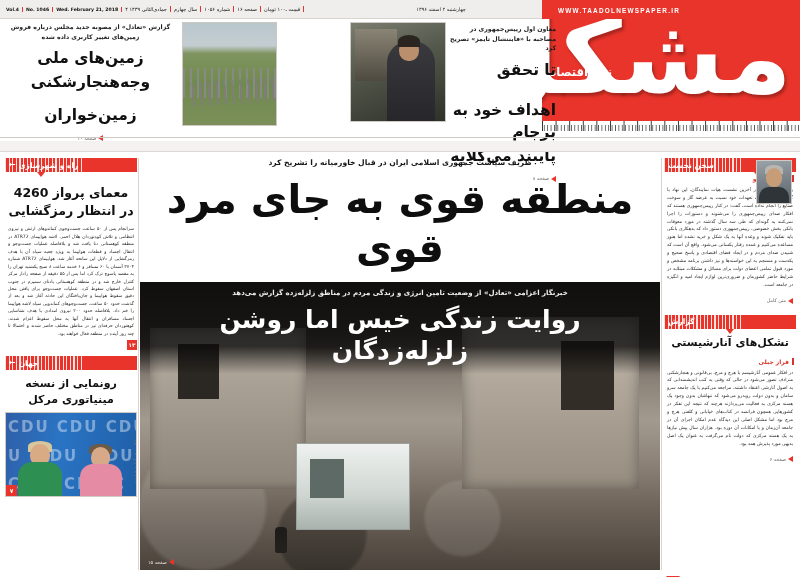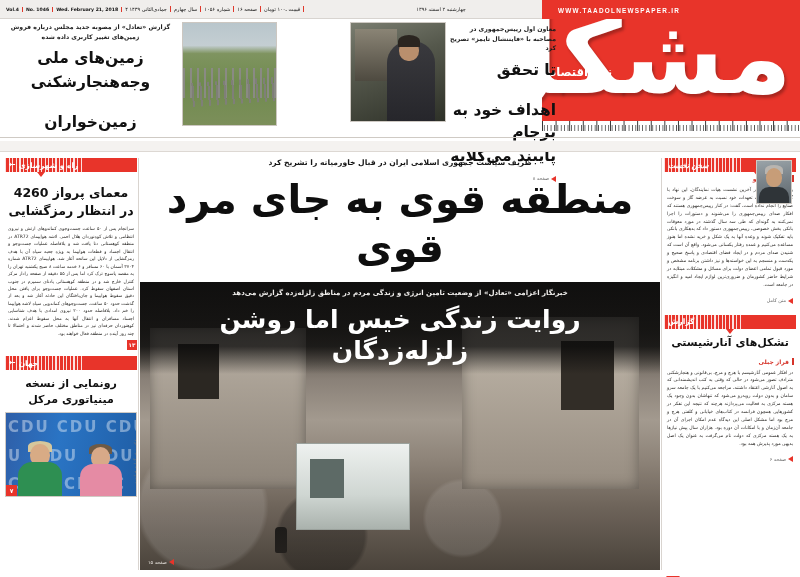--- a/index.html
+++ b/index.html
@@ -596,21 +596,21 @@
         <span class="txt">صفحه ۸</span>
       </div>
     </div>
   </div>
 
   <div class="top-story-a">
     <div class="tsa-text">
       <div class="kicker">گزارش «تعادل» از مصوبه جدید مجلس درباره فروش زمین‌های تغییر کاربری داده شده</div>
       <div class="bigline">زمین‌های ملی</div>
       <div class="bigline" style="margin-top:2px">وجه‌هنجارشکنی</div>
-      <div class="bigline" style="margin-top:18px">زمین‌خواران</div>
+      <div class="bigline" style="margin-top:11px">زمین‌خواران</div>
       <div class="pageref">
         <span class="tri"></span>
         <span class="txt">صفحه ۱۰</span>
       </div>
     </div>
     <div class="tsa-photo">
       <div class="fence"></div>
       <div class="fence2"></div>
     </div>
   </div>
@@ -684,21 +684,21 @@
           <div class="h"></div>
           <div class="b"></div>
       </div>
       <div class="corner-num">۷</div>
       <div class="side-vert" style="left:auto;right:-2px;">عکس: خبرگزاری فرانسه</div>
     </div>
   </div>
 
   <div class="col-right">
 
-    <div style="position:relative;font-style:italic;">
+    <div style="position:relative;">
       <div class="sec-header">
         <div class="bars"></div>
         <span class="sec-title">
           <span>سخن نخست</span>
         </span>
       </div>
       <div class="sec-notch" style="right:34px;"></div>
       <div class="thumb-editor">
         <div class="fhair"></div>
           <div class="fhead"></div>

